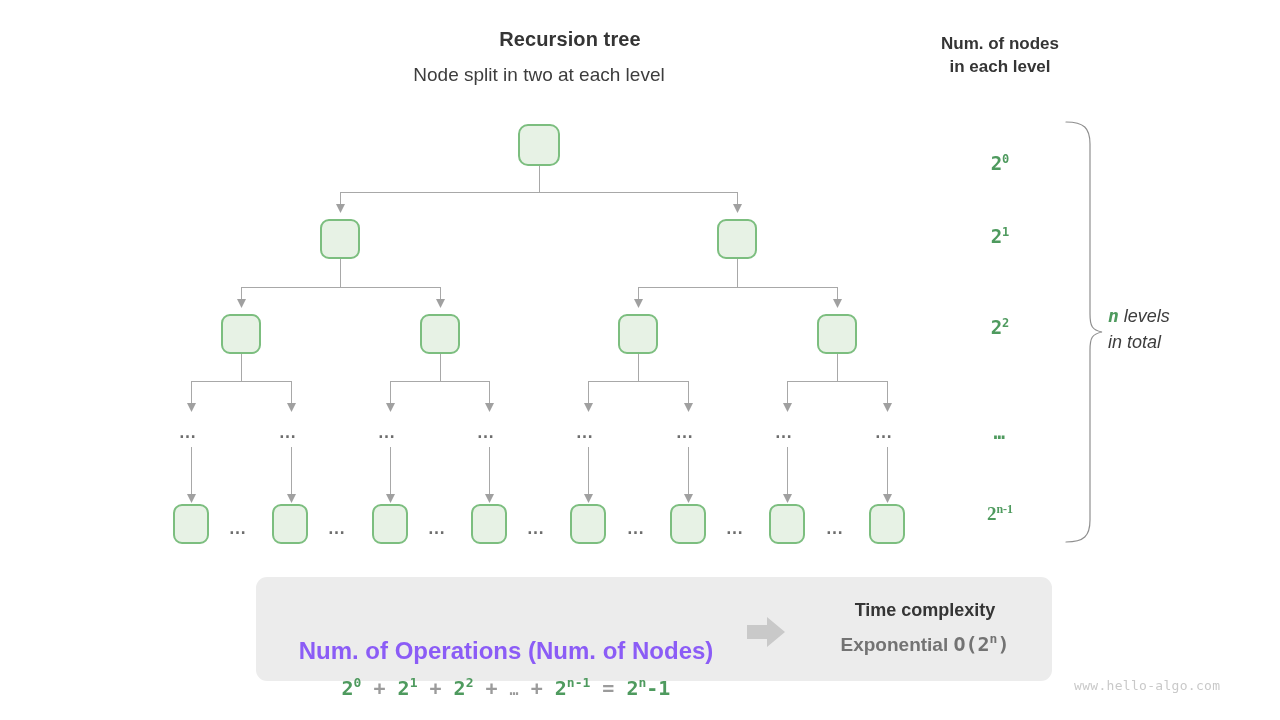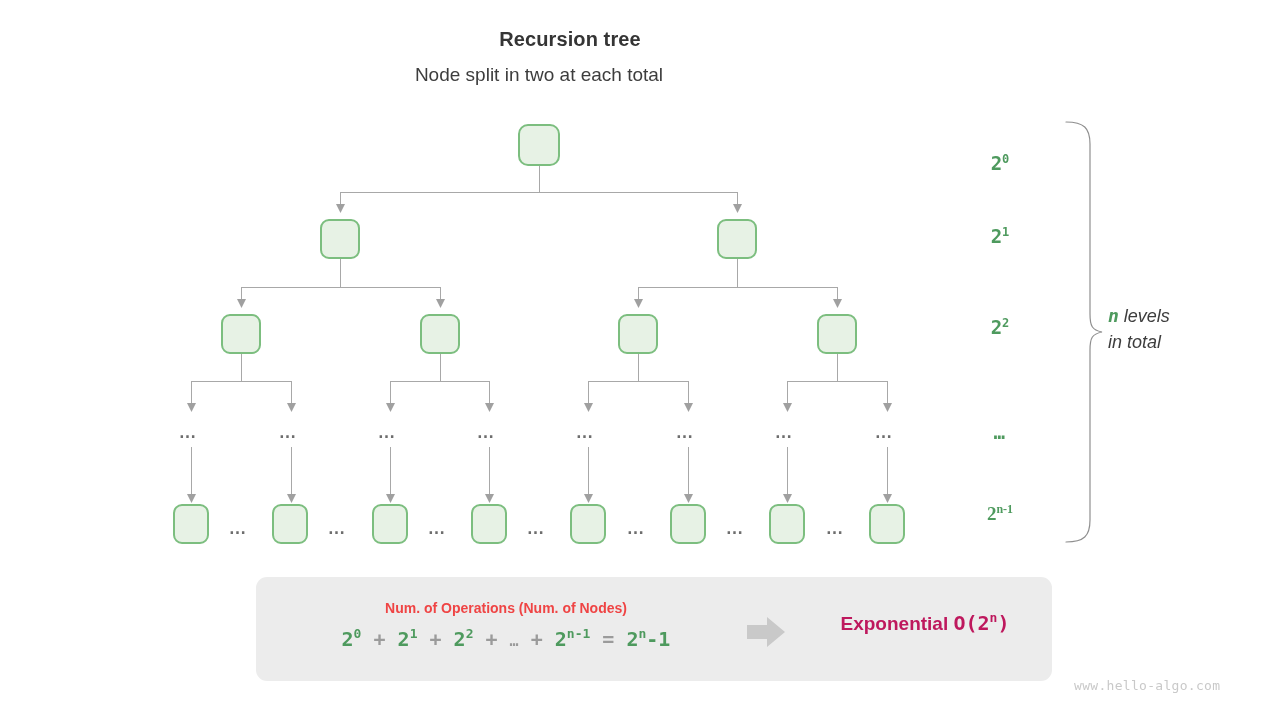--- a/index.html
+++ b/index.html
@@ -72,36 +72,36 @@
   .brace{position:absolute;left:1062px;top:118px;}
 
   
   .sumbox{
     position:absolute;left:256px;top:577px;width:796px;height:104px;
     background:#ececec;border-radius:11px;
   }
   .sum-left{
     position:absolute;left:256px;top:600px;width:500px;text-align:center;
   }
-  .sum-left .hdr{font-size:14px;font-weight:bold;color:#ef4444;}
+  .sum-left .hdr{font-size:24px;font-weight:bold;color:#8b5cf6;margin-top:37px;}
   .sum-left .frm{
     margin-top:11px;
     font-family:"DejaVu Sans Mono", monospace;
     font-size:20px;font-weight:bold;color:#4e9a5e;white-space:nowrap;
   }
   .sum-left .frm .op{color:#9b9b9b;}
   .sum-left .frm sup{font-size:13px;vertical-align:super;line-height:0;}
   .sum-left .frm .el{color:#9b9b9b;font-size:15px;}
 
   .sum-right{
     position:absolute;left:800px;top:600px;width:250px;text-align:center;
   }
   .sum-right .hdr{font-size:18px;font-weight:bold;color:#353535;}
   .sum-right .val{
-    margin-top:11px;font-size:19px;font-weight:bold;color:#be185d;
+    margin-top:11px;font-size:19px;font-weight:bold;color:#737373;
     white-space:nowrap;
   }
   .sum-right .val .bigo{
     font-family:"DejaVu Sans Mono", monospace;font-size:20px;
   }
   .sum-right .val .bigo sup{font-size:13px;vertical-align:super;line-height:0;}
 
   .bigarrow{position:absolute;left:745px;top:615px;}
 
   .watermark{
@@ -109,21 +109,25 @@
     font-family:"DejaVu Sans Mono", monospace;
     font-size:13px;color:#c9c9c9;letter-spacing:.3px;
   }
 </style>
 </head>
 <body>
 
 <div class="stage">
 
   <div class="title">Recursion tree</div>
-  <div class="subtitle">Node split in two at each total</div>
+  <div class="subtitle">Node split in two at each level</div>
+  <div class="rhead">
+    <span>Num. of nodes</span><br>
+    <span>in each level</span>
+  </div>
 
   <svg width="1280" height="720" style="position:absolute;left:0;top:0;">
     <g stroke="#a8a8a8" stroke-width="1" fill="none" shape-rendering="crispEdges">
 
       <path d="M539.5 166 V192 H340.5 V205"></path>
       <path d="M539.5 192 H737.5 V205"></path>
 
       <path d="M340.5 259 V287 H241.5 V300"></path>
       <path d="M340.5 287 H440.5 V300"></path>
       <path d="M737.5 259 V287 H638.5 V300"></path>
@@ -261,20 +265,21 @@
       <span class="op">=</span>
       <span><span>2</span><sup>n</sup><span>-1</span></span>
     </div>
   </div>
 
   <svg class="bigarrow" width="42" height="34">
     <polygon points="2,10 22,10 22,2 40,17 22,32 22,24 2,24" fill="#c9c9c9"></polygon>
   </svg>
 
   <div class="sum-right">
+    <div class="hdr">Time complexity</div>
     <div class="val">
       <span>Exponential</span>
       <span class="bigo"><span>O(2</span><sup>n</sup><span>)</span></span>
     </div>
   </div>
 
   <div class="watermark">www.hello-algo.com</div>
 
 </div>
 

